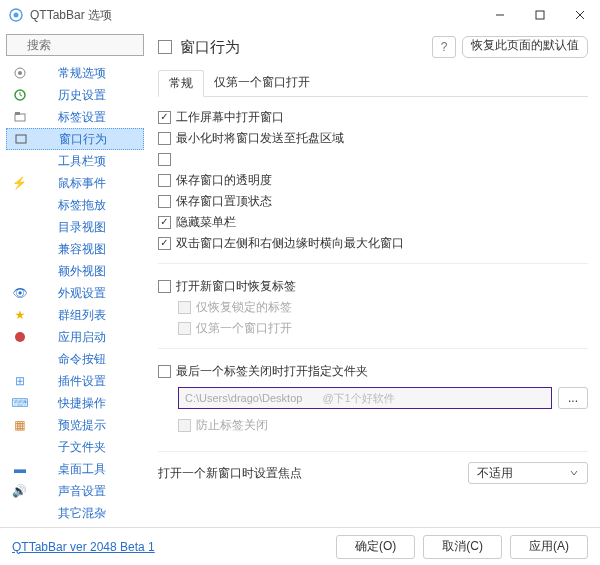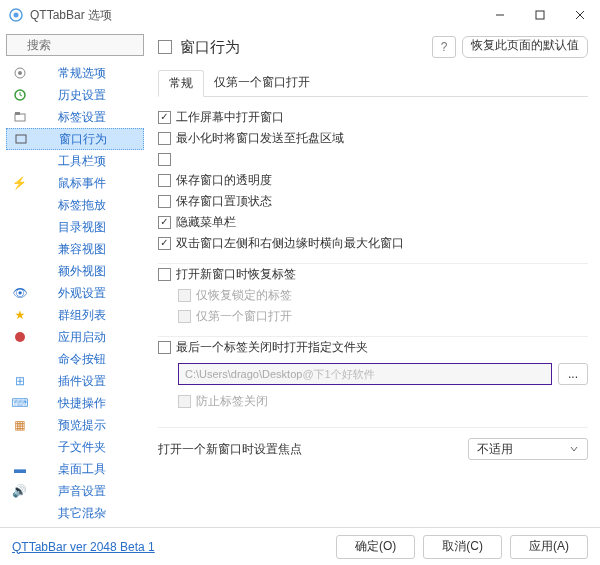--- a/index.html
+++ b/index.html
@@ -27,25 +27,25 @@
 .tabs { margin-top: 12px; display: flex; border-bottom: 1px solid #ddd; }
 .tab { padding: 4px 10px; font-size: 12px; color: #333; }
 .tab.act { border: 1px solid #ddd; border-bottom: 1px solid #fff; margin-bottom: -1px; background: #fff; border-radius: 3px 3px 0 0; }
 .opts { margin-top: 10px; }
 .opt { display: flex; align-items: center; height: 20px; margin-bottom: 1px; }
 .cb { width: 13px; height: 13px; border: 1px solid #888; margin-right: 5px; display: flex; align-items: center; justify-content: center; background: #fff; flex-shrink: 0; }
 .cb.ck::after { content: "✓"; font-size: 10px; color: #333; line-height: 1; }
 .cb.grey { border-color: #ccc; background: #f3f3f3; }
 .optlbl { font-size: 12px; color: #333; }
 .optlbl.grey { color: #aaa; }
-.group { border-top: 1px solid #eee; margin-top: 10px; padding-top: 0; }
+.group { border-top: 1px solid #eee; margin-top: 10px; padding-top: 12px; }
 .sub { margin-left: 20px; }
 .pathrow { display: flex; align-items: center; margin-top: 6px; gap: 6px; }
 .pathbox { flex: 1; height: 22px; border: 1px solid #4c1d95; background: #f6f6f6; padding: 0 6px; font-size: 11px; color: #aaa; display: flex; align-items: center; }
-.pathbox .hint { color: #bbb; }
+.pathbox .hint { margin-left: 20px; color: #bbb; }
 .dotbtn { width: 30px; height: 22px; border: 1px solid #ccc; border-radius: 3px; background: #fff; display: flex; align-items: center; justify-content: center; font-size: 12px; }
 .focusrow { display: flex; align-items: center; margin-top: 16px; border-top: 1px solid #eee; padding-top: 10px; }
 .focusrow .flbl { flex: 1; font-size: 12px; }
 .combo { width: 120px; height: 22px; border: 1px solid #ccc; border-radius: 3px; display: flex; align-items: center; padding: 0 8px; justify-content: space-between; margin-left: 45px; }
 .combo svg { width: 10px; height: 10px; }
 .footer { position: absolute; bottom: 0; left: 0; right: 0; height: 38px; border-top: 1px solid #ddd; display: flex; align-items: center; padding: 0 12px; }
 .verlink { color: #2a6fc9; text-decoration: underline; font-size: 12px; flex: 1; }
 .fbtn { height: 24px; padding: 0 18px; border: 1px solid #ccc; border-radius: 3px; background: #fff; font-size: 12px; margin-left: 8px; display: flex; align-items: center; }
 </style>
 </head>

